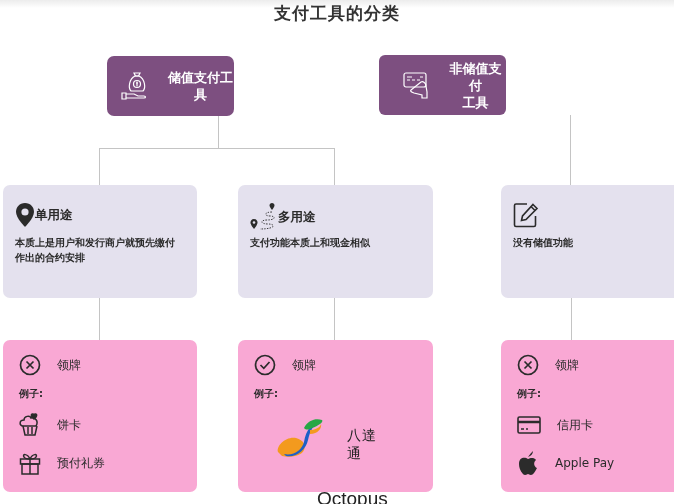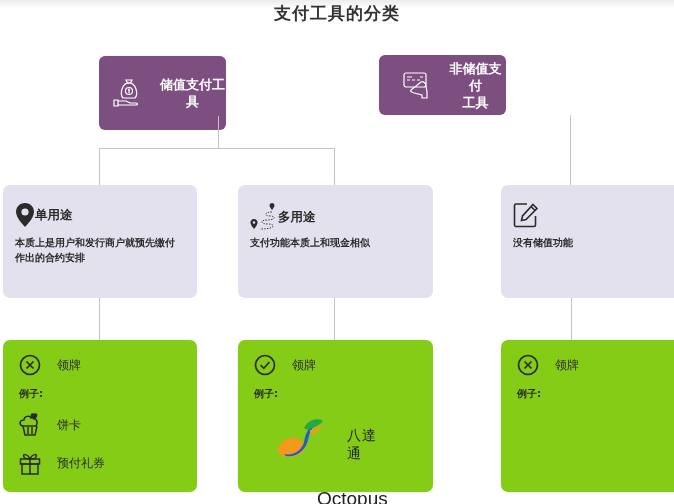--- a/index.html
+++ b/index.html
@@ -4,30 +4,30 @@
 <style>
   * { box-sizing: border-box; margin: 0; padding: 0; }
   html, body { width: 674px; height: 504px; background: #ffffff; overflow: hidden; }
   body { position: relative; font-family: "DejaVu Sans", "Liberation Sans", sans-serif; color: #2b2b2b; }
   .topbar { position: absolute; left: 0; top: 0; width: 674px; height: 8px; background: linear-gradient(#ececec, #ffffff); }
   .title { position: absolute; left: 0; top: 2px; width: 674px; text-align: center; font-size: 17px; font-weight: bold; color: #333; letter-spacing: 1px; }
 
   .head-box { position: absolute; background: #7d4f80; border-radius: 6px; color: #fff; display: flex; align-items: center; }
   .head-box .ico { width: 34px; height: 34px; flex: 0 0 34px; }
   .head-box .lbl { font-size: 13px; font-weight: bold; line-height: 17px; text-align: center; }
-  #head-stored { left: 99px; top: 56px; width: 127px; height: 74px; padding-left: 12px; }
+  #head-stored { left: 107px; top: 56px; width: 127px; height: 60px; padding-left: 12px; border-radius: 7px; }
   #head-stored .lbl { margin-left: 14px; }
   #head-nonstored { left: 379px; top: 55px; width: 127px; height: 60px; padding-left: 22px; }
   #head-nonstored .lbl { margin-left: 10px; width: 68px; }
 
   .line { position: absolute; background: #c4c4c4; }
 
   .card { position: absolute; border-radius: 7px; }
   .card.top { background: #e4e1ee; top: 185px; height: 113px; }
-  .card.bot { background: #84cc16; top: 340px; height: 152px; }
+  .card.bot { background: #f9a8d4; top: 340px; height: 152px; }
   .c1 { left: 3px; width: 194px; }
   .c2 { left: 238px; width: 195px; }
   .c3 { left: 501px; width: 198px; }
 
   .card-head { position: absolute; left: 12px; top: 17px; display: flex; align-items: center; }
   .card-head .title-txt { font-size: 12.5px; font-weight: bold; color: #2b2b2b; }
   .card-desc { position: absolute; left: 12px; top: 50px; right: 10px; font-size: 10px; line-height: 15px; color: #2b2b2b; font-weight: bold; }
 
   .row { position: absolute; left: 16px; display: flex; align-items: center; }
   .row .txt { font-size: 12px; color: #2b2b2b; margin-left: 16px; }
@@ -170,13 +170,28 @@
 
 <div class="card bot c3">
   <div class="row" style="top:14px;">
     <svg width="22" height="22" viewBox="0 0 22 22" fill="none" stroke="#2b2b2b" stroke-width="1.7">
       <circle cx="11" cy="11" r="9.5"></circle>
         <path d="M7.5 7.5 L14.5 14.5 M14.5 7.5 L7.5 14.5"></path>
     </svg>
     <span class="txt">领牌</span>
   </div>
   <div class="example-lbl">例子:</div>
+  <div class="row" style="top:75px;">
+    <svg width="24" height="20" viewBox="0 0 24 20" fill="none" stroke="#2b2b2b" stroke-width="1.6">
+      <rect x="1" y="2" width="22" height="16" rx="1.5"></rect>
+      <path d="M1 7 H23" stroke-width="2.5"></path>
+      <path d="M4 14 H7 M9 14 H11"></path>
+    </svg>
+    <span class="txt">信用卡</span>
+  </div>
+  <div class="row" style="top:111px;">
+    <svg width="22" height="24" viewBox="0 0 22 24">
+      <path d="M11 6 C13 3 15 1 16 0 C16 3 14 5 11 6 Z" fill="#2b2b2b"></path>
+      <path d="M11 8 C8 6 2 6 2 13 C2 19 6 24 8 24 C10 24 10 23 11 23 C12 23 12 24 14 24 C16 24 18 21 20 17 C17 16 16 11 19 9 C17 6 13 7 11 8 Z" fill="#2b2b2b"></path>
+    </svg>
+    <span class="txt">Apple Pay</span>
+  </div>
 </div>
 
 </body></html>

